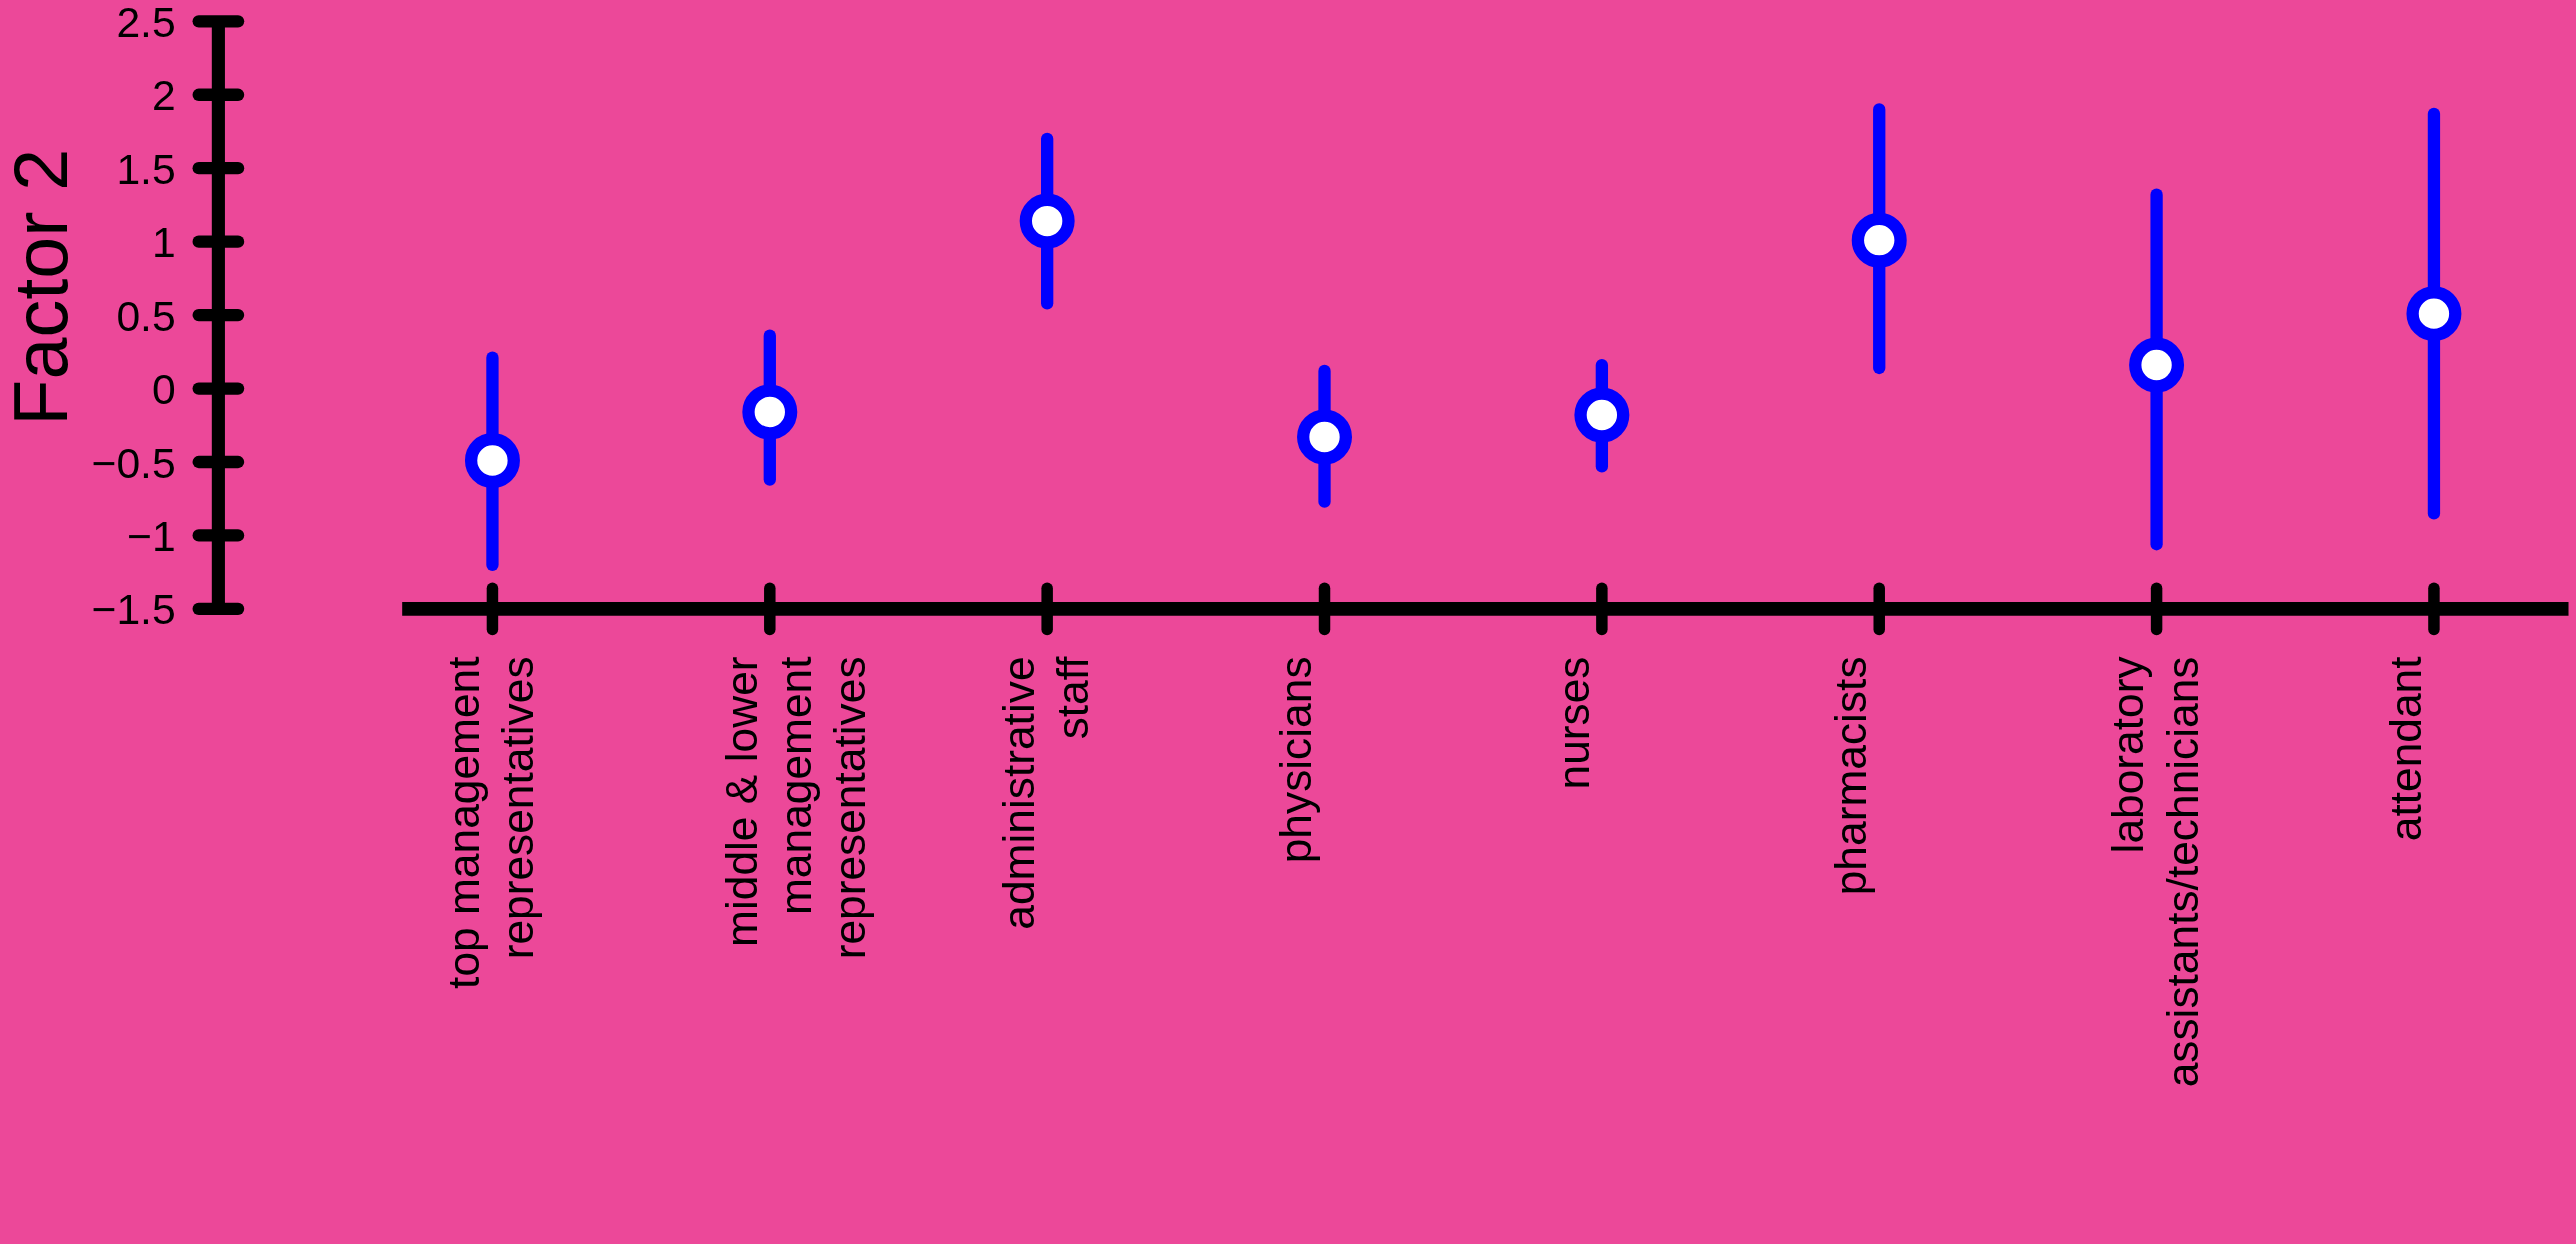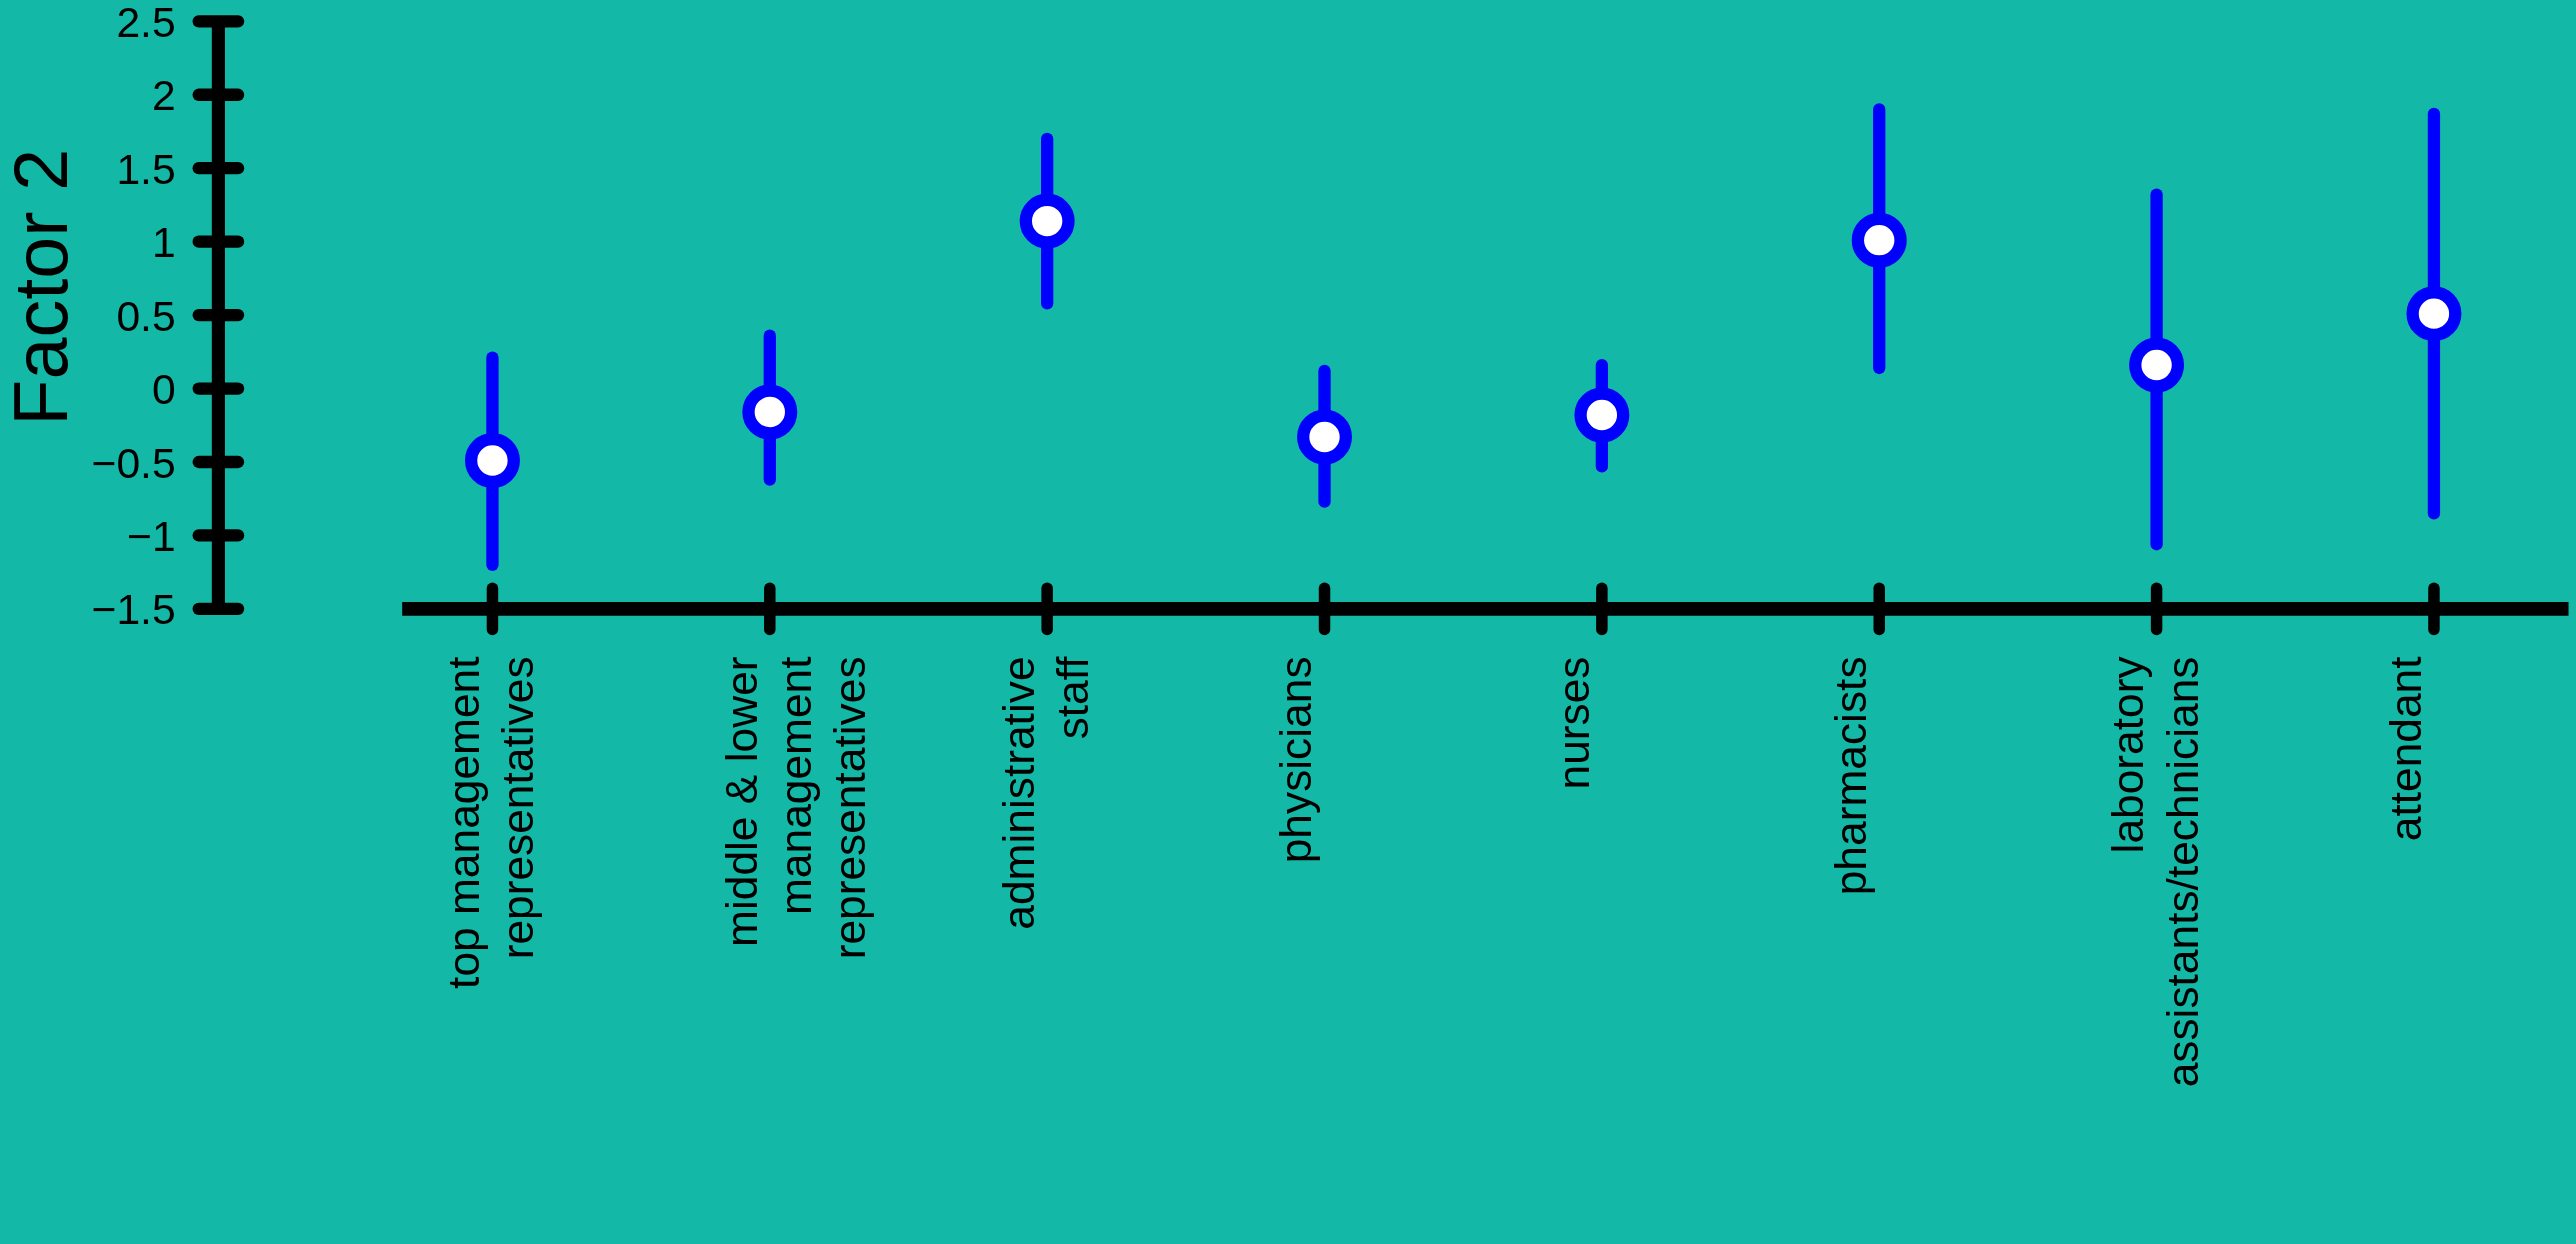--- a/index.html
+++ b/index.html
@@ -10,21 +10,21 @@
   body {
     width: 2576px;
     height: 1244px;
     font-family: "Liberation Sans", sans-serif;
     overflow: hidden;
   }
   #figure {
     position: relative;
     width: 2576px;
     height: 1244px;
-    background: #14b8a6;
+    background: #ec4899;
   }
   #chart-svg {
     position: absolute;
     left: 0;
     top: 0;
     width: 2576px;
     height: 1244px;
     display: block;
   }
   .tick-label {

